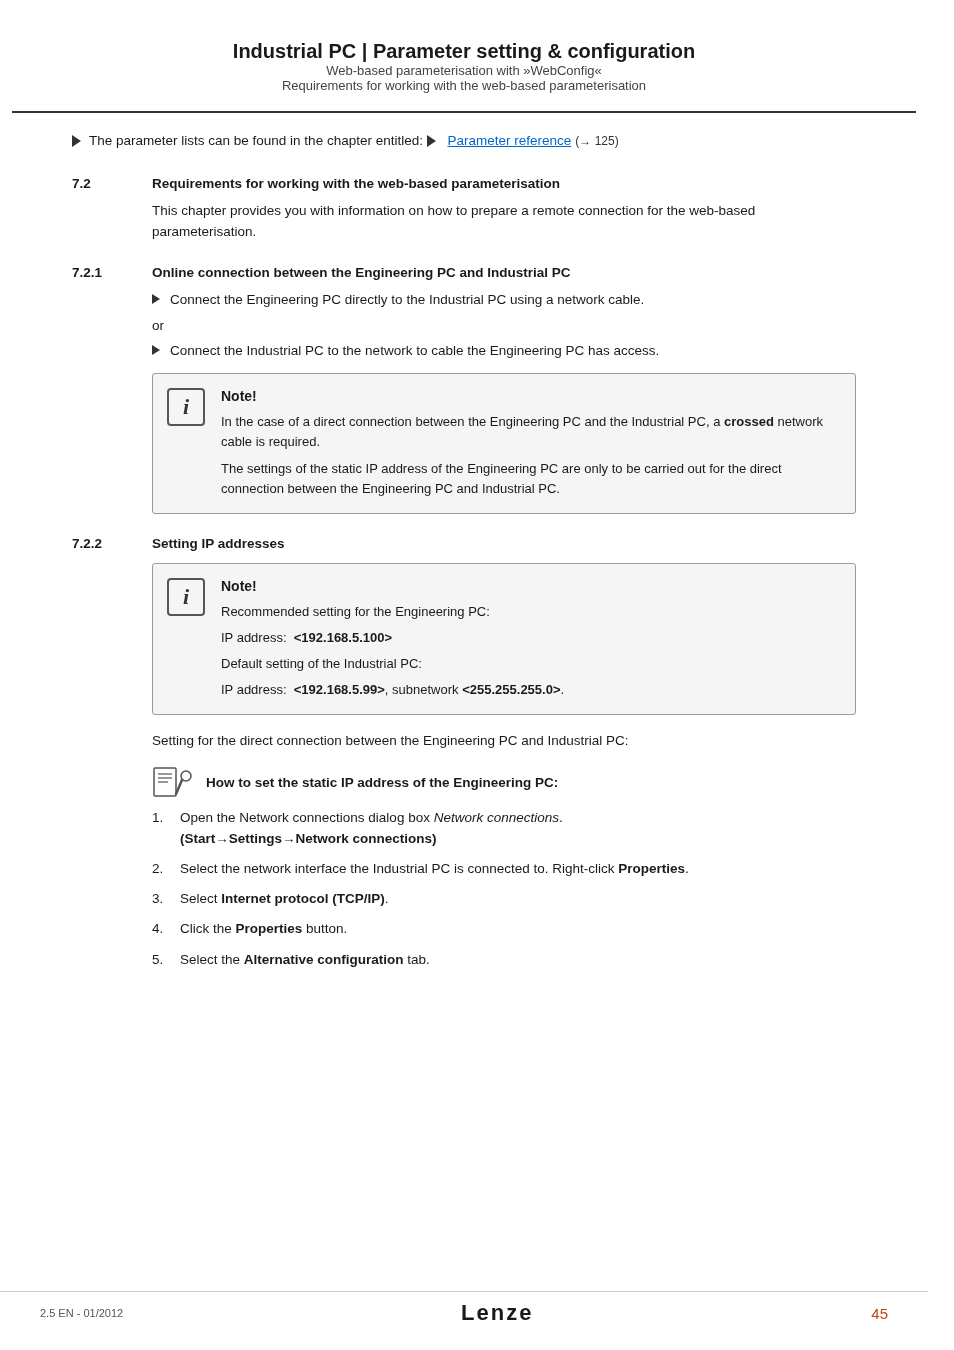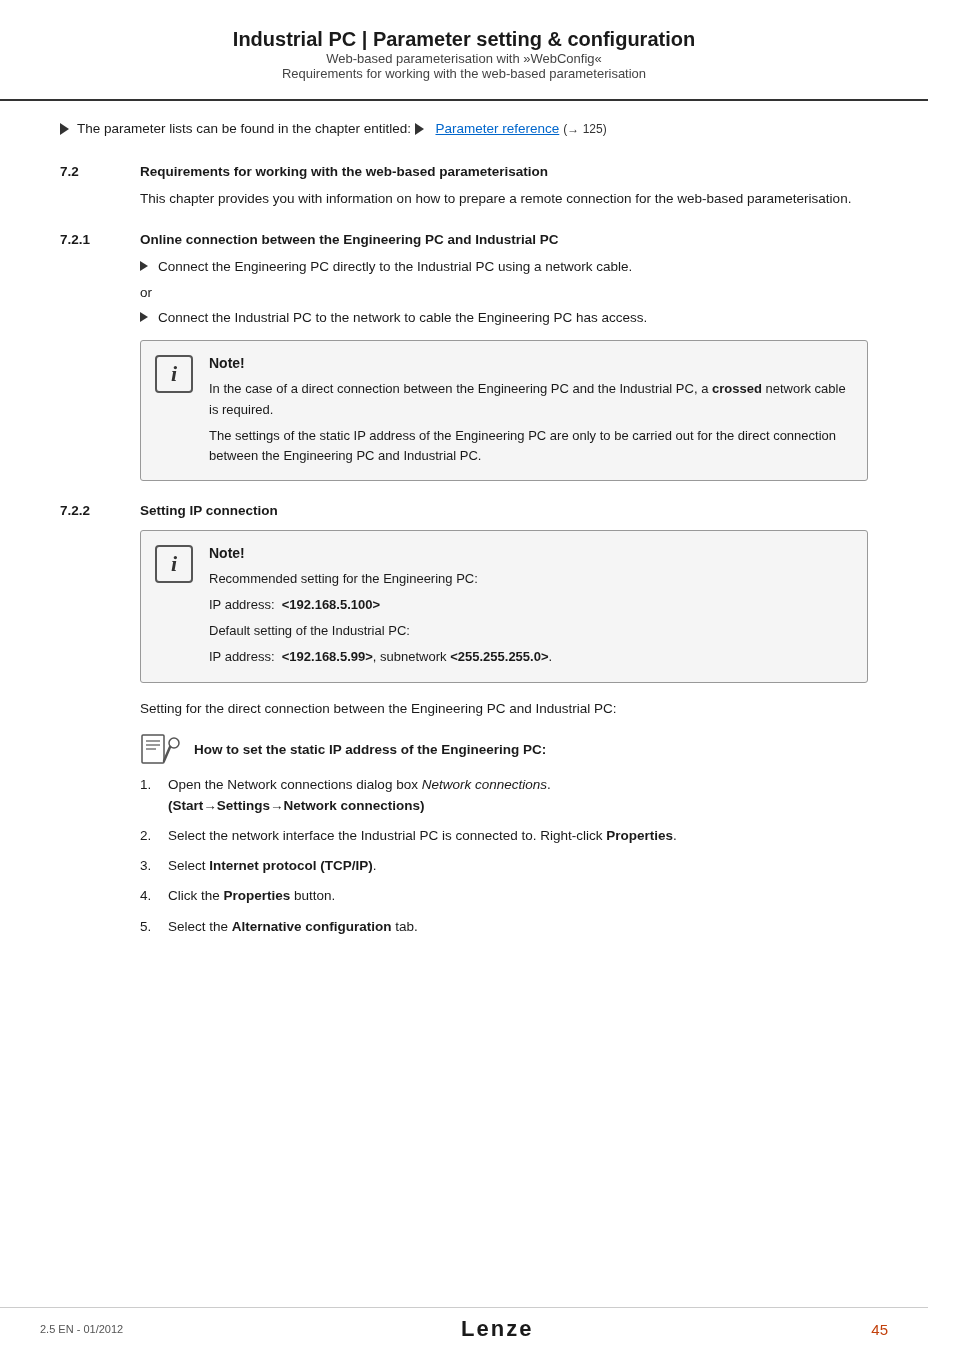--- a/index.html
+++ b/index.html
@@ -10,21 +10,21 @@
       background: #ffffff;
       font-family: Arial, Helvetica, sans-serif;
       font-size: 14px;
       color: #1a1a1a;
       position: relative;
     }
 
     .page-container {
       width: 928px;
       min-height: 1350px;
-      padding: 0;
+      padding: 12px;
       position: relative;
     }
 
     
     .page-header {
       text-align: center;
       padding: 28px 40px 18px 40px;
       border-bottom: 2px solid #333;
       margin-bottom: 0;
     }
@@ -229,21 +229,21 @@
 
     
     .how-to-label {
       font-weight: bold;
       font-size: 13.5px;
     }
 
     
     .page-footer {
       position: absolute;
-      bottom: 8px;
+      bottom: 24px;
       left: 0;
       right: 0;
       padding: 0 40px;
       display: flex;
       justify-content: space-between;
       align-items: center;
       border-top: 1px solid #ccc;
       padding-top: 8px;
     }
 
@@ -331,21 +331,21 @@
             <p>The settings of the static IP address of the Engineering PC are only to be carried out for the direct connection between the Engineering PC and Industrial PC.</p>
           </div>
         </div>
 
       </div>
     </div>
 
     <div class="section">
       <div class="section-header">
         <span class="section-number">7.2.2</span>
-        <span class="section-title">Setting IP connection</span>
+        <span class="section-title">Setting IP addresses</span>
       </div>
       <div class="section-body">
 
         <div class="note-box">
           <div class="note-icon">i</div>
           <div class="note-content">
             <div class="note-title">Note!</div>
             <p>Recommended setting for the Engineering PC:</p>
             <p>
               <span>IP address:</span>

